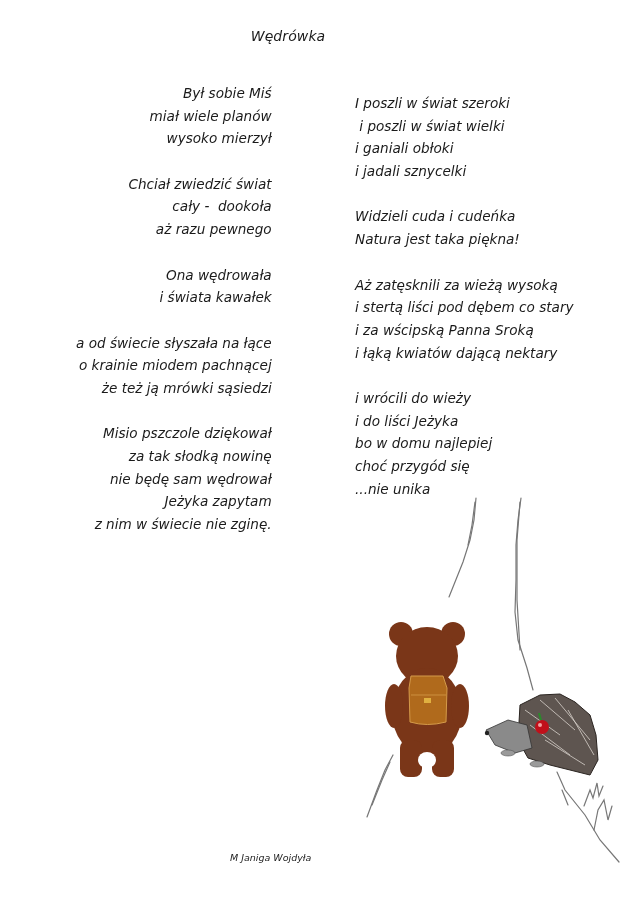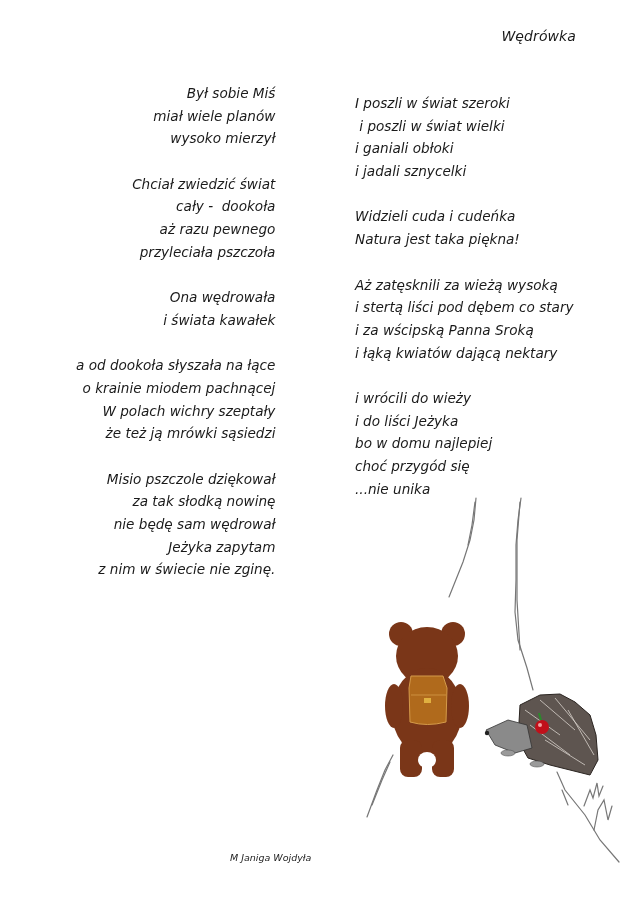--- a/index.html
+++ b/index.html
@@ -1,18 +1,18 @@
 <!DOCTYPE html>
 <html><head>
 <meta charset="utf-8">
 <style>
   html, body { margin:0; padding:0; background:#ffffff; }
   body { width:640px; height:906px; position:relative; overflow:hidden;
          font-family:"DejaVu Sans", sans-serif; color:#1a1a1a; }
-  .title { position:absolute; left:0; width:576px; top:28px; text-align:right;
+  .title { position:absolute; left:0; width:576px; top:28px; text-align:center;
            font-size:14px; font-style:italic; letter-spacing:0.1px; }
   .col { position:absolute; font-style:italic; font-size:13.6px; }
   .col-left { left:76px; top:82px;text-align:right; }
   .col-right { left:355px; top:92px; }
   .stanza { margin:0; }
   .line { display:block; height:22.7px; line-height:22.7px; white-space:pre; }
   .gap { height:22.7px; }
   .author { position:absolute; left:230px; top:852px; font-size:9.5px; font-style:italic; color:#222; }
   svg.illus { position:absolute; left:0; top:0; }
 </style>
@@ -25,32 +25,30 @@
   <div class="stanza">
     <span class="line">Był sobie Miś</span>
     <span class="line">miał wiele planów</span>
     <span class="line">  wysoko mierzył</span>
   </div>
   <div class="gap"></div>
   <div class="stanza">
     <span class="line">Chciał zwiedzić świat</span>
     <span class="line">cały -  dookoła</span>
     <span class="line">aż razu pewnego</span>
-    <span class="line">przyleciała pszczoła</span>
   </div>
   <div class="gap"></div>
   <div class="stanza">
     <span class="line">Ona wędrowała</span>
     <span class="line">i świata kawałek</span>
   </div>
   <div class="gap"></div>
   <div class="stanza">
-    <span class="line">a od dookoła słyszała na łące</span>
+    <span class="line">a od świecie słyszała na łące</span>
     <span class="line">o krainie miodem pachnącej</span>
-    <span class="line">W polach wichry szeptały</span>
     <span class="line">że też ją mrówki sąsiedzi</span>
   </div>
   <div class="gap"></div>
   <div class="stanza">
     <span class="line">Misio pszczole dziękował</span>
     <span class="line">za tak słodką nowinę</span>
     <span class="line">nie będę sam wędrował</span>
     <span class="line">Jeżyka zapytam</span>
     <span class="line">z nim w świecie nie zginę.</span>
   </div>

